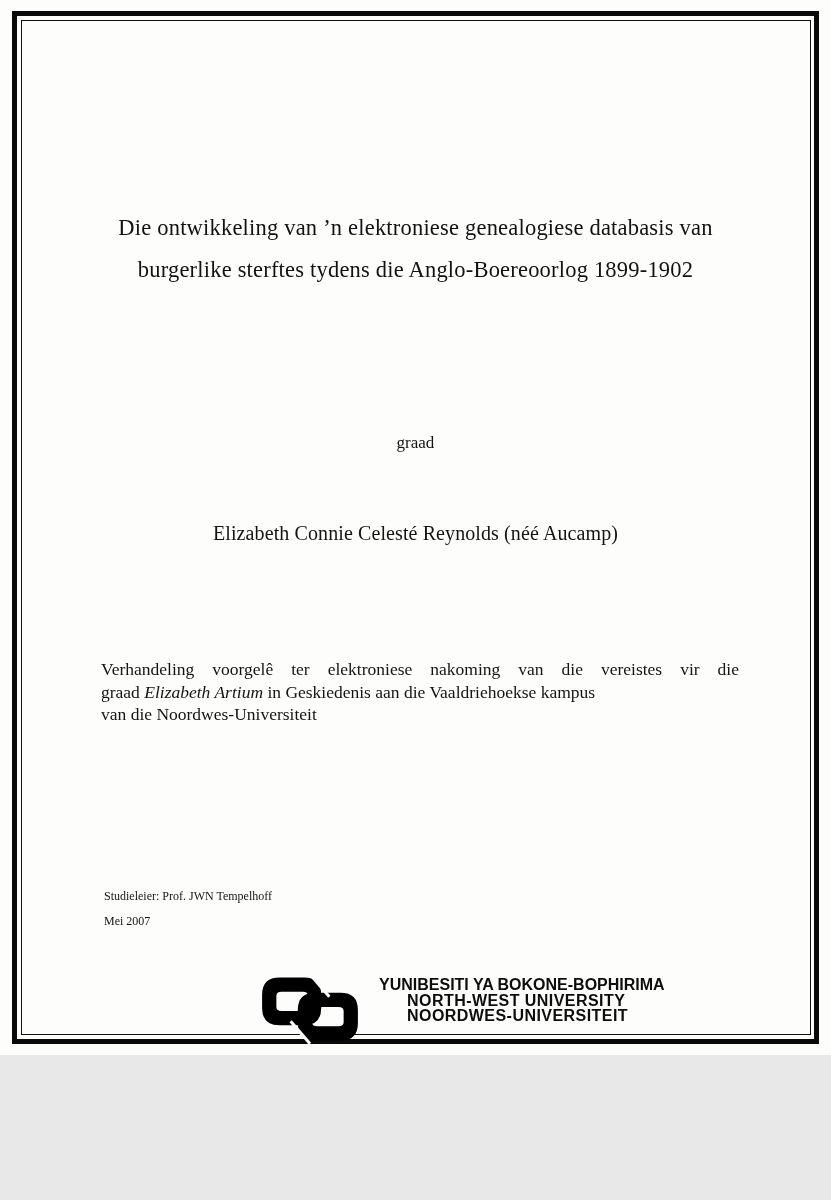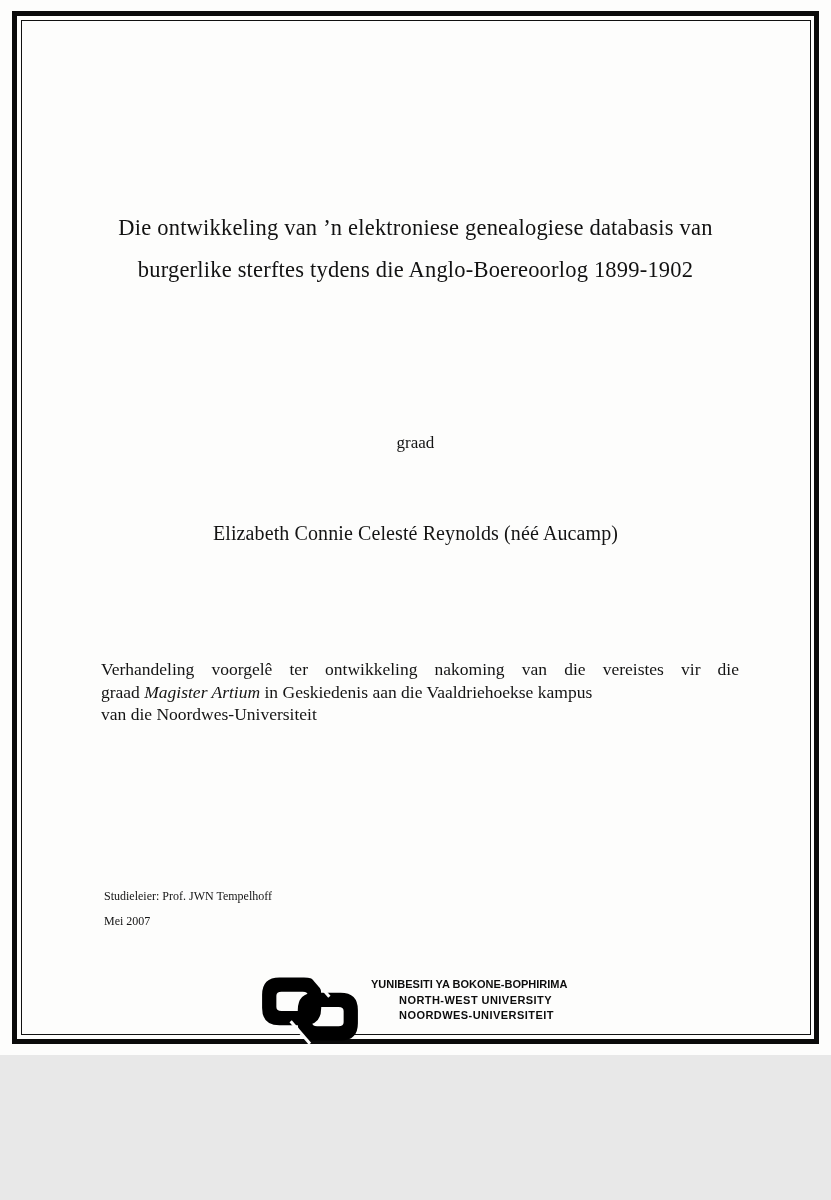--- a/index.html
+++ b/index.html
@@ -63,25 +63,25 @@
     line-height: 25px;
   }
   .logo {
     position: absolute;
     left: 257px; top: 968px;
     display: flex;
     align-items: flex-start;
   }
   .logo-mark { display: block; margin-top: 3px; }
   .logo-text {
-    margin-left: 8px;
+    margin-left: 16px;
     margin-top: 9px;
     font-family: "Liberation Sans", sans-serif;
     font-weight: 700;
-    font-size: 11px;
+    font-size: 16px;
     line-height: 15.5px;
     color: #0d0d0d;
     white-space: nowrap;
   }
   .logo-text .indent { padding-left: 28px; letter-spacing: 0.45px; }
 </style>
 </head>
 <body>
 
 <div class="page">
@@ -92,22 +92,22 @@
   <div class="thesis-title">
     <div>Die ontwikkeling van ’n elektroniese genealogiese databasis van</div>
     <div>burgerlike sterftes tydens die Anglo-Boereoorlog 1899-1902</div>
   </div>
 
   <div class="byline-label">graad</div>
 
   <div class="author-name">Elizabeth Connie Celesté Reynolds (néé Aucamp)</div>
 
   <div class="submission">
-    <div class="just">Verhandeling voorgelê ter ontwikkeling nakoming van die vereistes vir die</div>
-    <div><span>graad </span><i>Magister Artium</i><span> in Geskiedenis aan die Vaaldriehoekse kampus</span></div>
+    <div class="just">Verhandeling voorgelê ter elektroniese nakoming van die vereistes vir die</div>
+    <div><span>graad </span><i>Elizabeth Artium</i><span> in Geskiedenis aan die Vaaldriehoekse kampus</span></div>
     <div>van die Noordwes-Universiteit</div>
   </div>
 
   <div class="supervisor-block">
     <div>Studieleier: Prof. JWN Tempelhoff</div>
     <div>Mei 2007</div>
   </div>
 
   <div class="logo">
     <svg class="logo-mark" width="106" height="76" viewBox="0 0 104 72" aria-hidden="true">

